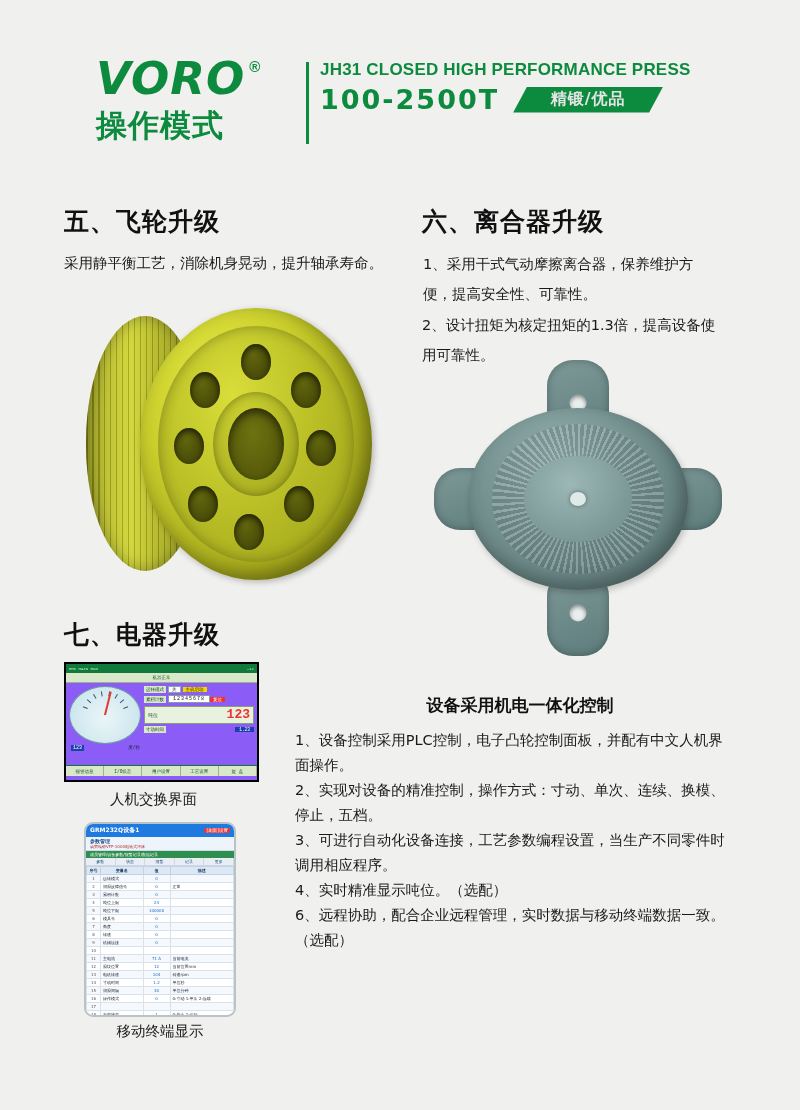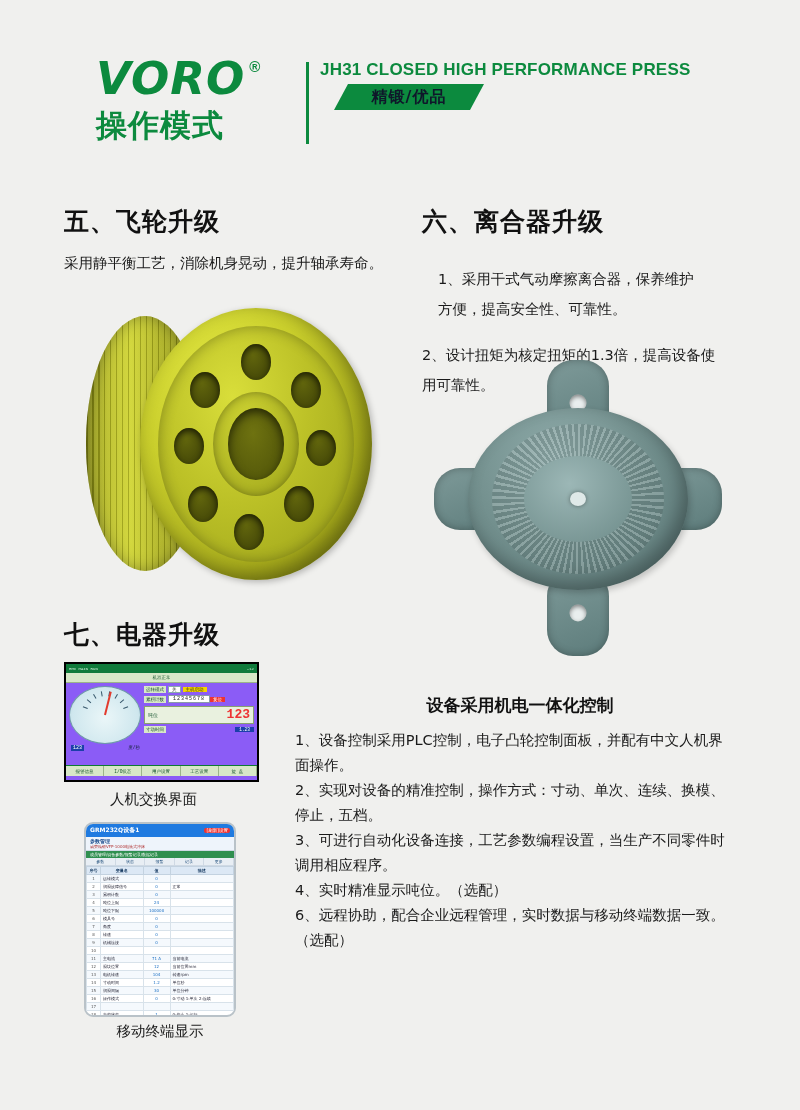--- a/index.html
+++ b/index.html
@@ -48,21 +48,21 @@
     font-family:"DejaVu Sans",sans-serif;
   }
   .ribbon{
     position:relative;margin-left:14px;
     height:26px;width:150px;
     background:#0c8a3e;
     display:flex;align-items:center;justify-content:center;
     clip-path:polygon(14px 0,150px 0,136px 26px,0 26px);
   }
   .ribbon span{
-    color:#0f172a;font-size:16px;font-weight:bold;letter-spacing:1px;
+    color:#e5e5e5;font-size:16px;font-weight:bold;letter-spacing:1px;
     font-family:"DejaVu Sans",sans-serif;
   }
 
   
   .sec-h{
     font-size:25px;font-weight:bold;color:#111;
     font-family:"DejaVu Sans",sans-serif;letter-spacing:1px;
   }
   .body-txt{
     font-size:14.5px;line-height:30px;color:#1a1a1a;
@@ -242,20 +242,21 @@
       <div class="logo-top">
         <div class="logo-voro">VORO</div>
         <div class="logo-reg">®</div>
       </div>
       <div class="logo-cn">操作模式</div>
     </div>
     <div class="head-divider"></div>
     <div class="titles">
       <div class="t-en">JH31 CLOSED HIGH PERFORMANCE PRESS</div>
       <div class="t-row">
+        <div class="t-ton">100-2500T</div>
         <div class="ribbon">
           <span>精锻/优品</span>
         </div>
       </div>
     </div>
   </div>
 
   <div class="sec-h s5-h">五、飞轮升级</div>
   <div class="body-txt s5-p">采用静平衡工艺，消除机身晃动，提升轴承寿命。</div>
 
@@ -271,21 +272,21 @@
     <div class="fw-hole" style="left:156px;top:214px;"></div>
     <div class="fw-hole" style="left:110px;top:186px;"></div>
     <div class="fw-hole" style="left:96px;top:128px;"></div>
     <div class="fw-hole" style="left:112px;top:72px;"></div>
     <div class="fw-hub-out"></div>
     <div class="fw-hub-in"></div>
   </div>
 
   <div class="sec-h s6-h">六、离合器升级</div>
   <div class="body-txt s6-p">
-    <p style="margin:16px">1、采用干式气动摩擦离合器，保养维护方便，提高安全性、可靠性。</p>
+    <p style="margin:1px">1、采用干式气动摩擦离合器，保养维护方便，提高安全性、可靠性。</p>
     <p style="margin:0">2、设计扭矩为核定扭矩的1.3倍，提高设备使用可靠性。</p>
   </div>
 
   <div class="clutch">
     <div class="cl-arm top">
         <div class="hole"></div>
       </div>
     <div class="cl-arm bottom">
         <div class="hole"></div>
       </div>

